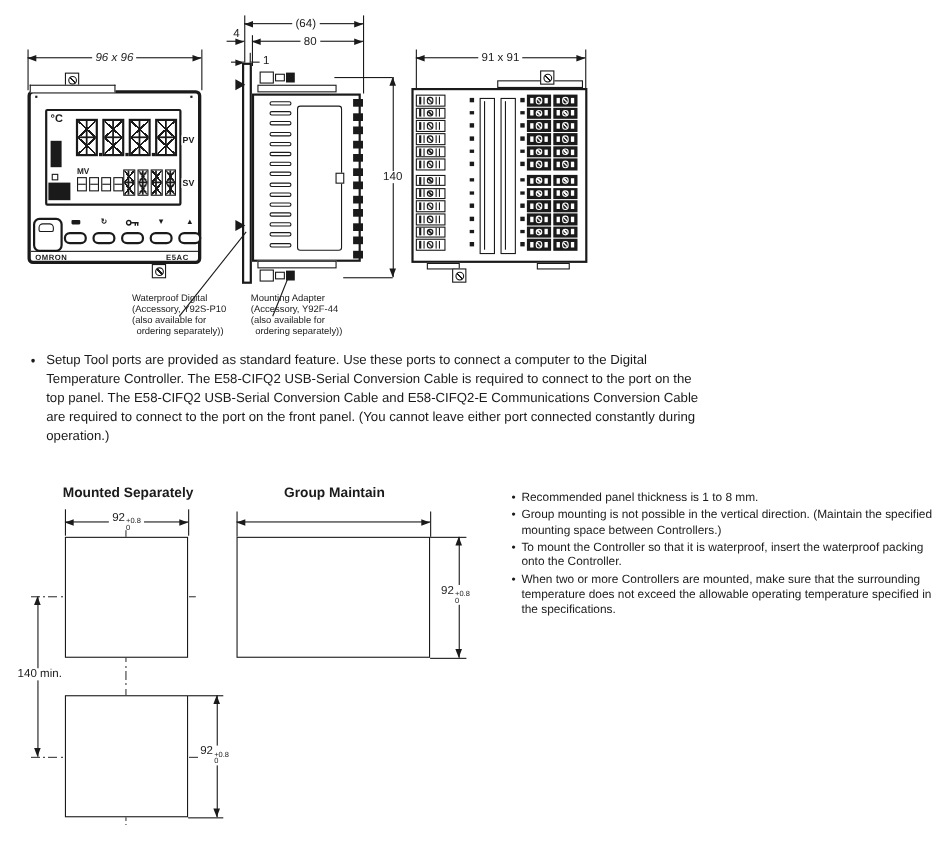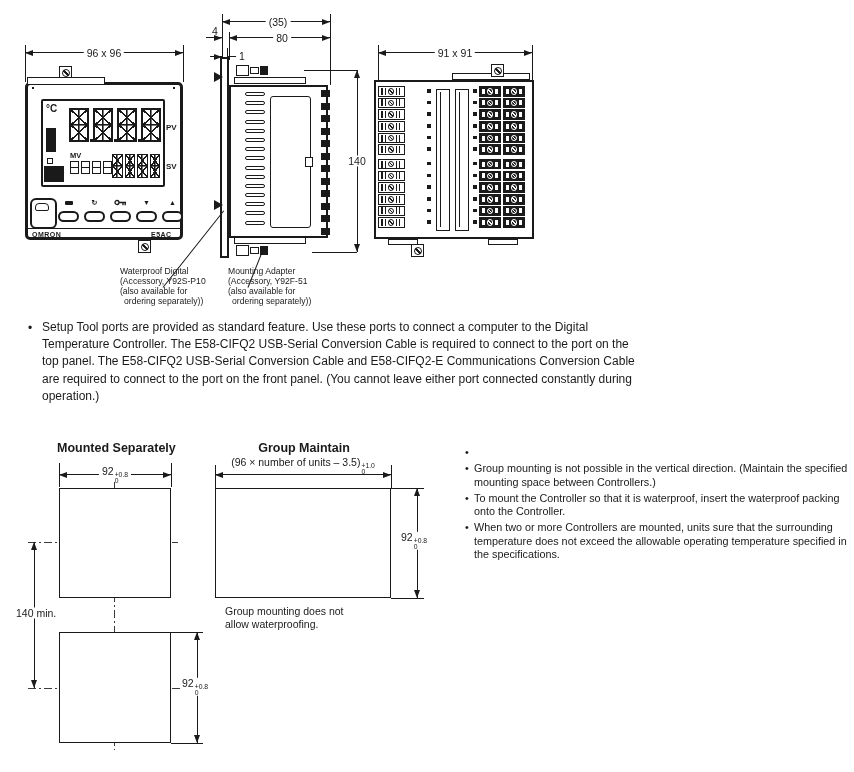--- a/index.html
+++ b/index.html
@@ -65,21 +65,21 @@
 <body>
 
 <div id="canvas">
 
   <div class="grp" style="left:25px;top:40px;width:175px;height:230px;">
     <div class="vl" style="left:0;top:5px;height:37px;"></div>
     <div class="vl" style="left:158px;top:5px;height:37px;"></div>
     <div class="hl" style="left:0;top:12px;width:158px;"></div>
     <div class="ar ar-l" style="left:0;top:9.5px;"></div>
     <div class="ar ar-r" style="left:150px;top:9.5px;"></div>
-    <div class="dlc" style="left:79px;top:12.5px;">96 x 96</div>
+    <div class="dlc" style="left:79px;top:12.5px;font-style:italic;">96 x 96</div>
 
     <div class="screw" style="left:34px;top:26px;">
         <b></b>
       </div>
 
     <div class="box" style="left:0;top:42px;width:158px;height:158px;border-width:3px;border-radius:5px;"></div>
     <div class="box" style="left:2px;top:37px;width:78px;height:7px;border-width:1.5px;border-bottom:none;"></div>
     <div class="abs" style="left:7px;top:47px;width:2px;height:2px;background:#1a1a1a;"></div>
     <div class="abs" style="left:148px;top:47px;width:2px;height:2px;background:#1a1a1a;"></div>
 
@@ -167,21 +167,21 @@
         <b></b>
       </div>
   </div>
 
   <div class="grp" style="left:200px;top:8px;width:170px;height:260px;">
     <div class="vl" style="left:22px;top:6px;height:46px;"></div>
     <div class="vl" style="left:130px;top:6px;height:71px;"></div>
     <div class="hl" style="left:22px;top:13px;width:108px;"></div>
     <div class="ar ar-l" style="left:22px;top:10.5px;"></div>
     <div class="ar ar-r" style="left:122px;top:10.5px;"></div>
-    <div class="dlc" style="left:78px;top:13.5px;">(35)</div>
+    <div class="dlc" style="left:78px;top:13.5px;">(64)</div>
 
     <div class="vl" style="left:29px;top:24px;height:28px;"></div>
     <div class="hl" style="left:29px;top:29px;width:101px;"></div>
     <div class="ar ar-l" style="left:29px;top:26.5px;"></div>
     <div class="ar ar-r" style="left:122px;top:26.5px;"></div>
     <div class="dlc" style="left:82px;top:29.5px;">80</div>
 
     <div class="hl" style="left:6px;top:29px;width:16px;"></div>
     <div class="ar ar-r" style="left:14px;top:26.5px;"></div>
     <div class="abs" style="left:12px;top:17px;font-size:10.5px;">4</div>
@@ -520,38 +520,32 @@
   <div class="leader" style="left:248px;top:287px;width:38px;transform:rotate(-68.2deg);"></div>
 
   <div class="callout" style="left:120px;top:266px;">
     <div>Waterproof Digital</div>
     <div>(Accessory, Y92S-P10</div>
     <div>(also available for</div>
     <div style="padding-left:4px;">ordering separately))</div>
   </div>
   <div class="callout" style="left:228px;top:266px;">
     <div>Mounting Adapter</div>
-    <div>(Accessory, Y92F-51</div>
+    <div>(Accessory, Y92F-44</div>
     <div>(also available for</div>
     <div style="padding-left:4px;">ordering separately))</div>
   </div>
 
   <div class="abs" style="left:28px;top:321px;font-size:12px;">•</div>
   <div class="para" style="left:42px;top:319px;width:600px;">Setup Tool ports are provided as standard feature. Use these ports to connect a computer to the Digital Temperature Controller. The E58-CIFQ2 USB-Serial Conversion Cable is required to connect to the port on the top panel. The E58-CIFQ2 USB-Serial Conversion Cable and E58-CIFQ2-E Communications Conversion Cable are required to connect to the port on the front panel. (You cannot leave either port connected constantly during operation.)</div>
 
   <div class="grp" style="left:0;top:435px;width:726px;height:337px;">
 
     <div class="sec-title" style="left:57px;top:6px;width:116px;">Mounted Separately</div>
     <div class="sec-title" style="left:245px;top:6px;width:118px;">Group Maintain</div>
-    <div class="abs" style="left:211px;top:21px;width:184px;text-align:center;font-size:10.5px;white-space:nowrap;">
-      <span>(96 × number of units – 3.5)</span><span class="tol">
-          <span>+1.0</span>
-          <span>0</span>
-        </span>
-    </div>
 
     <div class="vl" style="left:59px;top:28px;height:24px;"></div>
     <div class="vl" style="left:171px;top:28px;height:24px;"></div>
     <div class="hl" style="left:59px;top:39px;width:112px;"></div>
     <div class="ar ar-l" style="left:59px;top:36.5px;"></div>
     <div class="ar ar-r" style="left:163px;top:36.5px;"></div>
     <div class="dlc" style="left:115px;top:39.5px;">
       <span>92</span><span class="tol">
           <span>+0.8</span>
           <span>0</span>
@@ -594,37 +588,34 @@
     <div class="vl" style="left:417px;top:53px;height:110px;"></div>
     <div class="ar ar-u" style="left:414px;top:53px;"></div>
     <div class="ar ar-d" style="left:414px;top:155px;"></div>
     <div class="dll" style="left:399px;top:106px;">
       <span>92</span><span class="tol">
           <span>+0.8</span>
           <span>0</span>
         </span>
     </div>
 
-    <div class="abs" style="left:225px;top:170px;font-size:10.5px;line-height:12.5px;">
-      <div>Group mounting does not</div>
-      <div>allow waterproofing.</div>
-    </div>
 
     <div class="note-list" style="left:465px;top:11px;width:384px;">
       <div class="note-item">
         <span class="bullet">•</span>
+        <span>Recommended panel thickness is 1 to 8 mm.</span>
       </div>
       <div class="note-item">
         <span class="bullet">•</span>
         <span>Group mounting is not possible in the vertical direction. (Maintain the specified mounting space between Controllers.)</span>
       </div>
       <div class="note-item">
         <span class="bullet">•</span>
         <span>To mount the Controller so that it is waterproof, insert the waterproof packing onto the Controller.</span>
       </div>
       <div class="note-item">
         <span class="bullet">•</span>
-        <span>When two or more Controllers are mounted, units sure that the surrounding temperature does not exceed the allowable operating temperature specified in the specifications.</span>
+        <span>When two or more Controllers are mounted, make sure that the surrounding temperature does not exceed the allowable operating temperature specified in the specifications.</span>
       </div>
     </div>
   </div>
 
 </div>
 
 </body></html>

